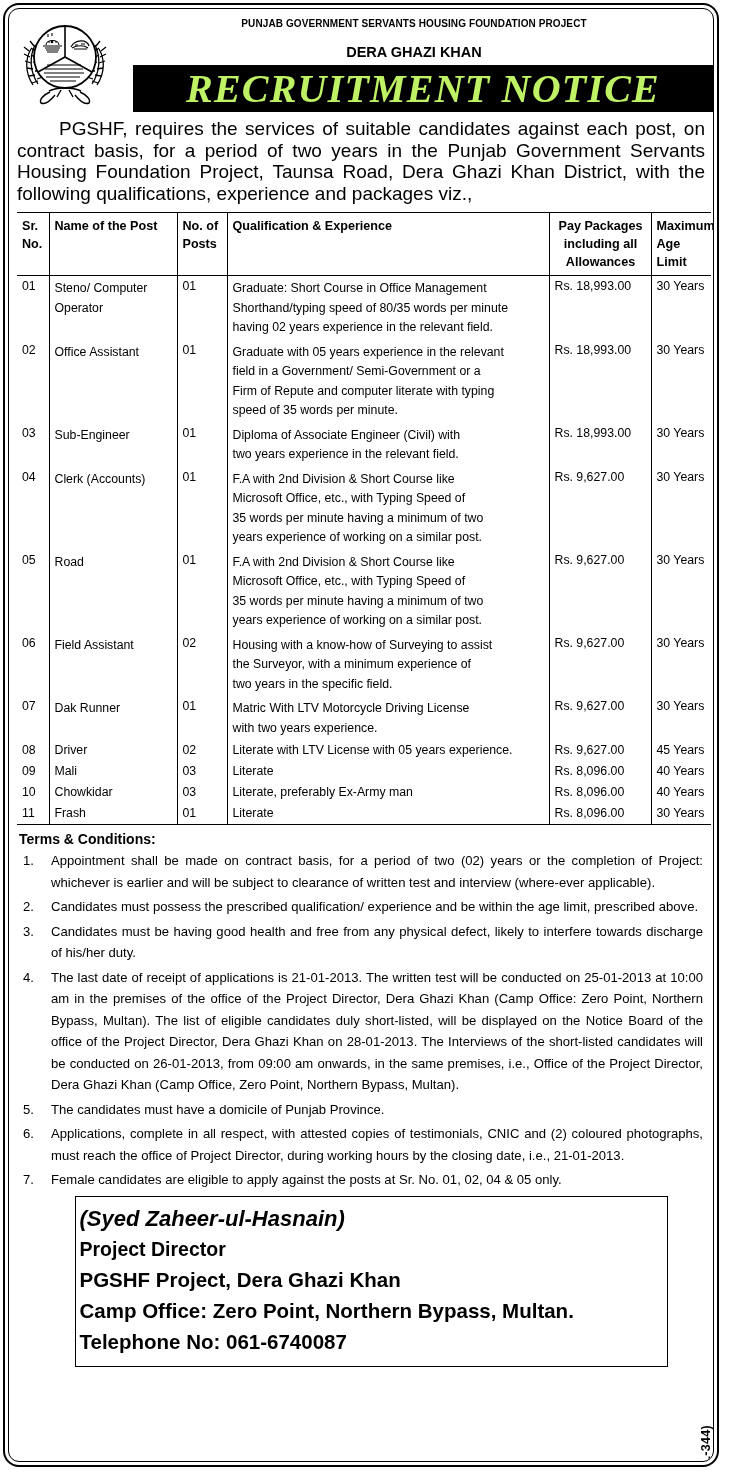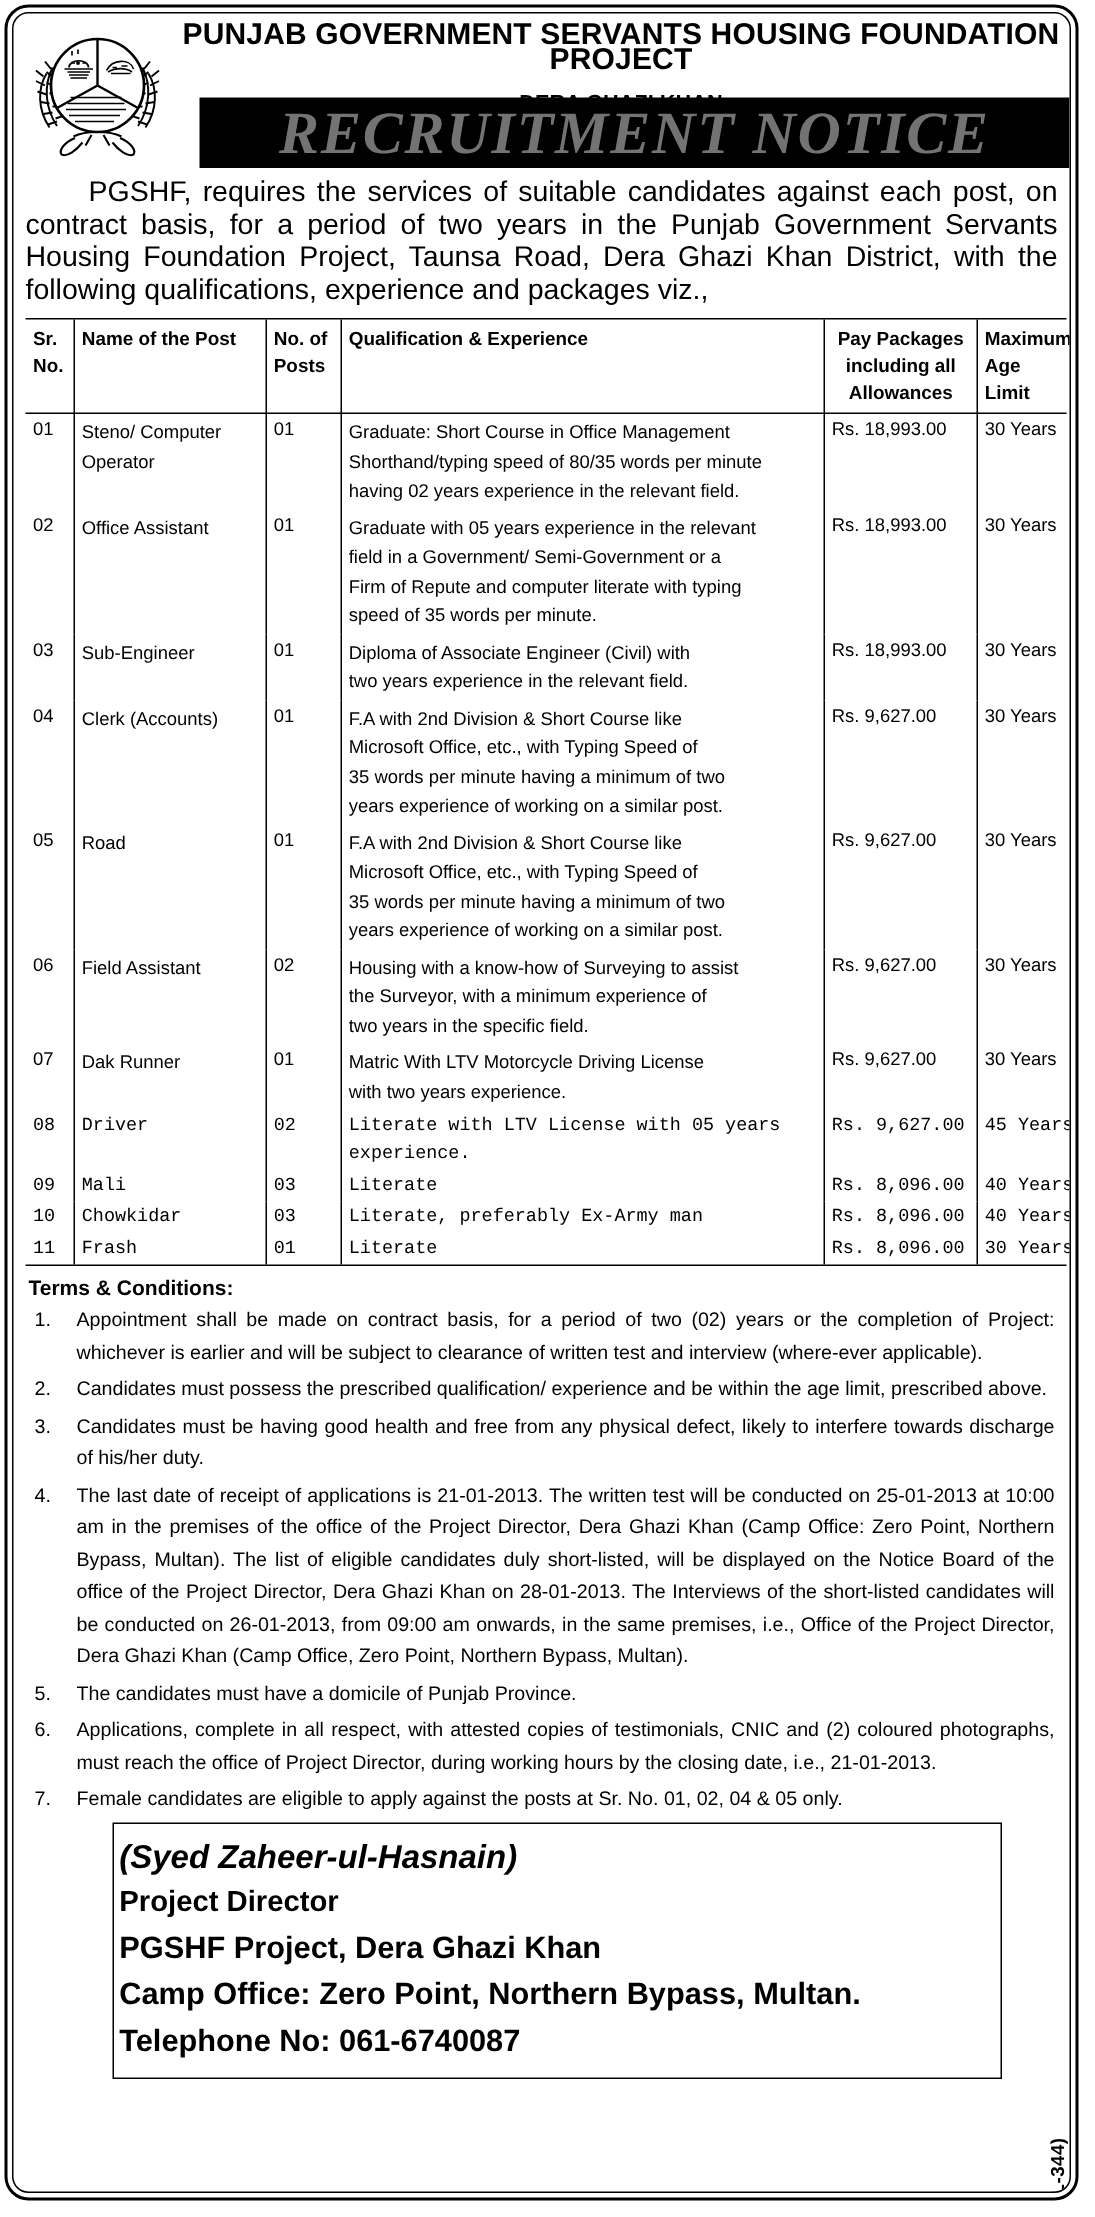--- a/index.html
+++ b/index.html
@@ -56,21 +56,21 @@
     height: 94px;
   }
   .header-titles {
     position: absolute;
     left: 108px;
     top: 6px;
     right: 4px;
     text-align: center;
   }
   .org-line1 {
-    font-size: 20px;
+    font-size: 10px;
     font-weight: bold;
     letter-spacing: 0.1px;
     line-height: 17px;
   }
   .org-line2 {
     font-size: 14.5px;
     font-weight: bold;
     line-height: 19px;
     margin-top: 11px;
   }
@@ -85,21 +85,21 @@
     display: flex;
     align-items: center;
     justify-content: center;
   }
   .banner-text {
     font-family: "Liberation Serif", serif;
     font-style: italic;
     font-weight: bold;
     font-size: 40px;
     letter-spacing: 1.2px;
-    color: #737373;
+    color: #bef264;
     line-height: 40px;
     white-space: nowrap;
   }
 
   
   .intro {
     margin: 4px 10px 0 8px;
     font-size: 19px;
     line-height: 21.5px;
     text-align: justify;
@@ -147,21 +147,21 @@
   .col-pay  { width: 102px; }
   .col-age  { width: 60px; }
 
   td.c-qual { line-height: 19.5px; font-weight: bold; }
   td.c-post { font-weight: bold; line-height: 19.5px; }
   td.c-num  { font-weight: bold; text-align: center; }
   td.c-sr   { font-weight: bold; }
   td.c-pay  { font-weight: bold; text-align: right; padding-right: 8px; white-space: nowrap; }
   td.c-age  { font-weight: bold; text-align: left; padding-left: 8px; white-space: nowrap; }
   tr.jobrow td { padding-top: 3px; padding-bottom: 2px; }
-  tr.jobrow.compact td { padding-top: 1px; padding-bottom: 1px; line-height: 19px; font-family: Liberation Mono, monospace; }
+  tr.jobrow.compact td { padding-top: 1px; padding-bottom: 1px; line-height: 19px; }
 
   .qline { display: block; }
 
   
   .terms {
     margin: 6px 12px 0 10px;
   }
   .terms-title {
     font-size: 14px;
     font-weight: bold;

